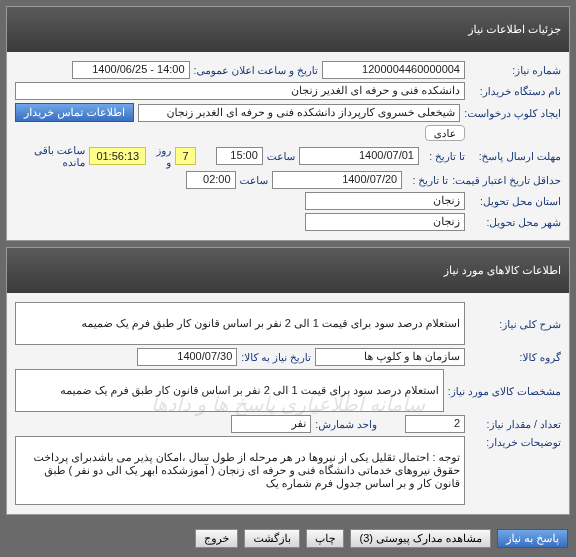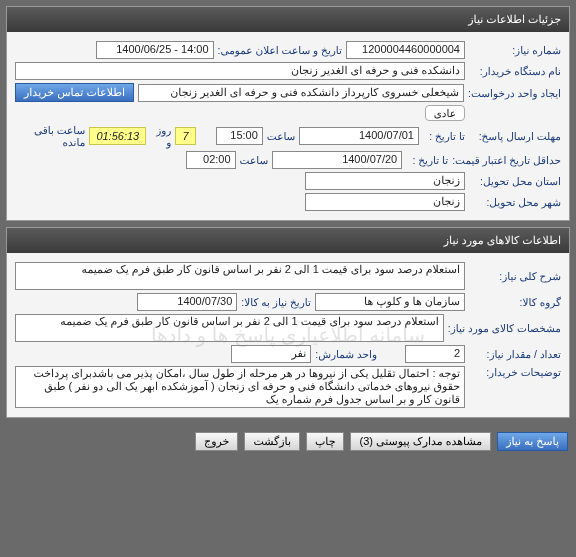--- a/index.html
+++ b/index.html
@@ -12,35 +12,36 @@
     color: #222;
   }
   .panel {
     margin: 6px;
     background: #f4f4f4;
     border: 1px solid #999;
   }
   .panel-header {
     background: linear-gradient(#5a5a5a, #3a3a3a);
     color: #fff;
-    padding: 6px 8px;
+    padding: 16px 8px;
     font-size: 11px;
   }
   .panel-body {
     padding: 6px 8px;
     position: relative;
   }
   .watermark {
     position: absolute;
     top: 50%; left: 50%;
     transform: translate(-50%, -50%);
     font-size: 20px;
     color: rgba(140,140,140,0.25);
     pointer-events: none;
     white-space: nowrap;
+    font-style: italic;
   }
   .row {
     display: flex;
     align-items: center;
     margin: 3px 0;
     gap: 4px;
     flex-wrap: nowrap;
   }
   .lbl {
     color: #1a3a7a;
@@ -54,21 +55,21 @@
     background: #fff;
     border: 1px solid #888;
     padding: 1px 4px;
     height: 18px;
     font-size: 11px;
     text-align: right;
   }
   .txtarea {
     background: #fff;
     border: 1px solid #888;
-    padding: 0 4px;
+    padding: 14px 4px;
     font-size: 11px;
     flex: 1;
     min-height: 28px;
   }
   .btn {
     background: linear-gradient(#f8f8f8,#d6d6d6);
     border: 1px solid #888;
     border-radius: 0;
     padding: 2px 8px;
     font-size: 11px;
@@ -86,54 +87,53 @@
     padding: 1px 8px;
     font-size: 10.5px;
   }
   .yellow-box {
     background: #ffff8a;
     border: 1px solid #c7c74a;
     padding: 1px 6px;
     height: 18px;
     display: inline-flex;
     align-items: center;
-    font-style: italic;
   }
   .footer-bar {
     display: flex;
     gap: 6px;
     padding: 8px;
     justify-content: flex-start;
   }
 </style>
 </head>
 <body>
 
 <div class="panel">
   <div class="panel-header">
     <span>جزئیات اطلاعات نیاز</span>
   </div>
   <div class="panel-body">
 
     <div class="row">
       <span class="lbl">شماره نیاز:</span>
-      <span class="fld" style="width:119px">1200004460000004</span>
+      <span class="fld" style="width:143px">1200004460000004</span>
       <span class="lbl lbl-auto">تاریخ و ساعت اعلان عمومی:</span>
       <span class="fld" style="width:118px">
         <span>14:00</span> - <span>1400/06/25</span>
       </span>
     </div>
 
     <div class="row">
       <span class="lbl">نام دستگاه خریدار:</span>
       <span class="fld" style="flex:1">دانشکده فنی و حرفه ای الغدیر زنجان</span>
     </div>
 
     <div class="row">
-      <span class="lbl">ایجاد واحد درخواست:</span>
+      <span class="lbl">ایجاد کلوپ درخواست:</span>
       <span class="fld" style="flex:1">شیخعلی خسروی کارپرداز دانشکده فنی و حرفه ای الغدیر زنجان</span>
       <button class="btn btn-blue">اطلاعات تماس خریدار</button>
     </div>
 
     <div class="row">
       <span class="lbl"></span>
       <span class="status-pill">عادی</span>
     </div>
 
     <div class="row">

